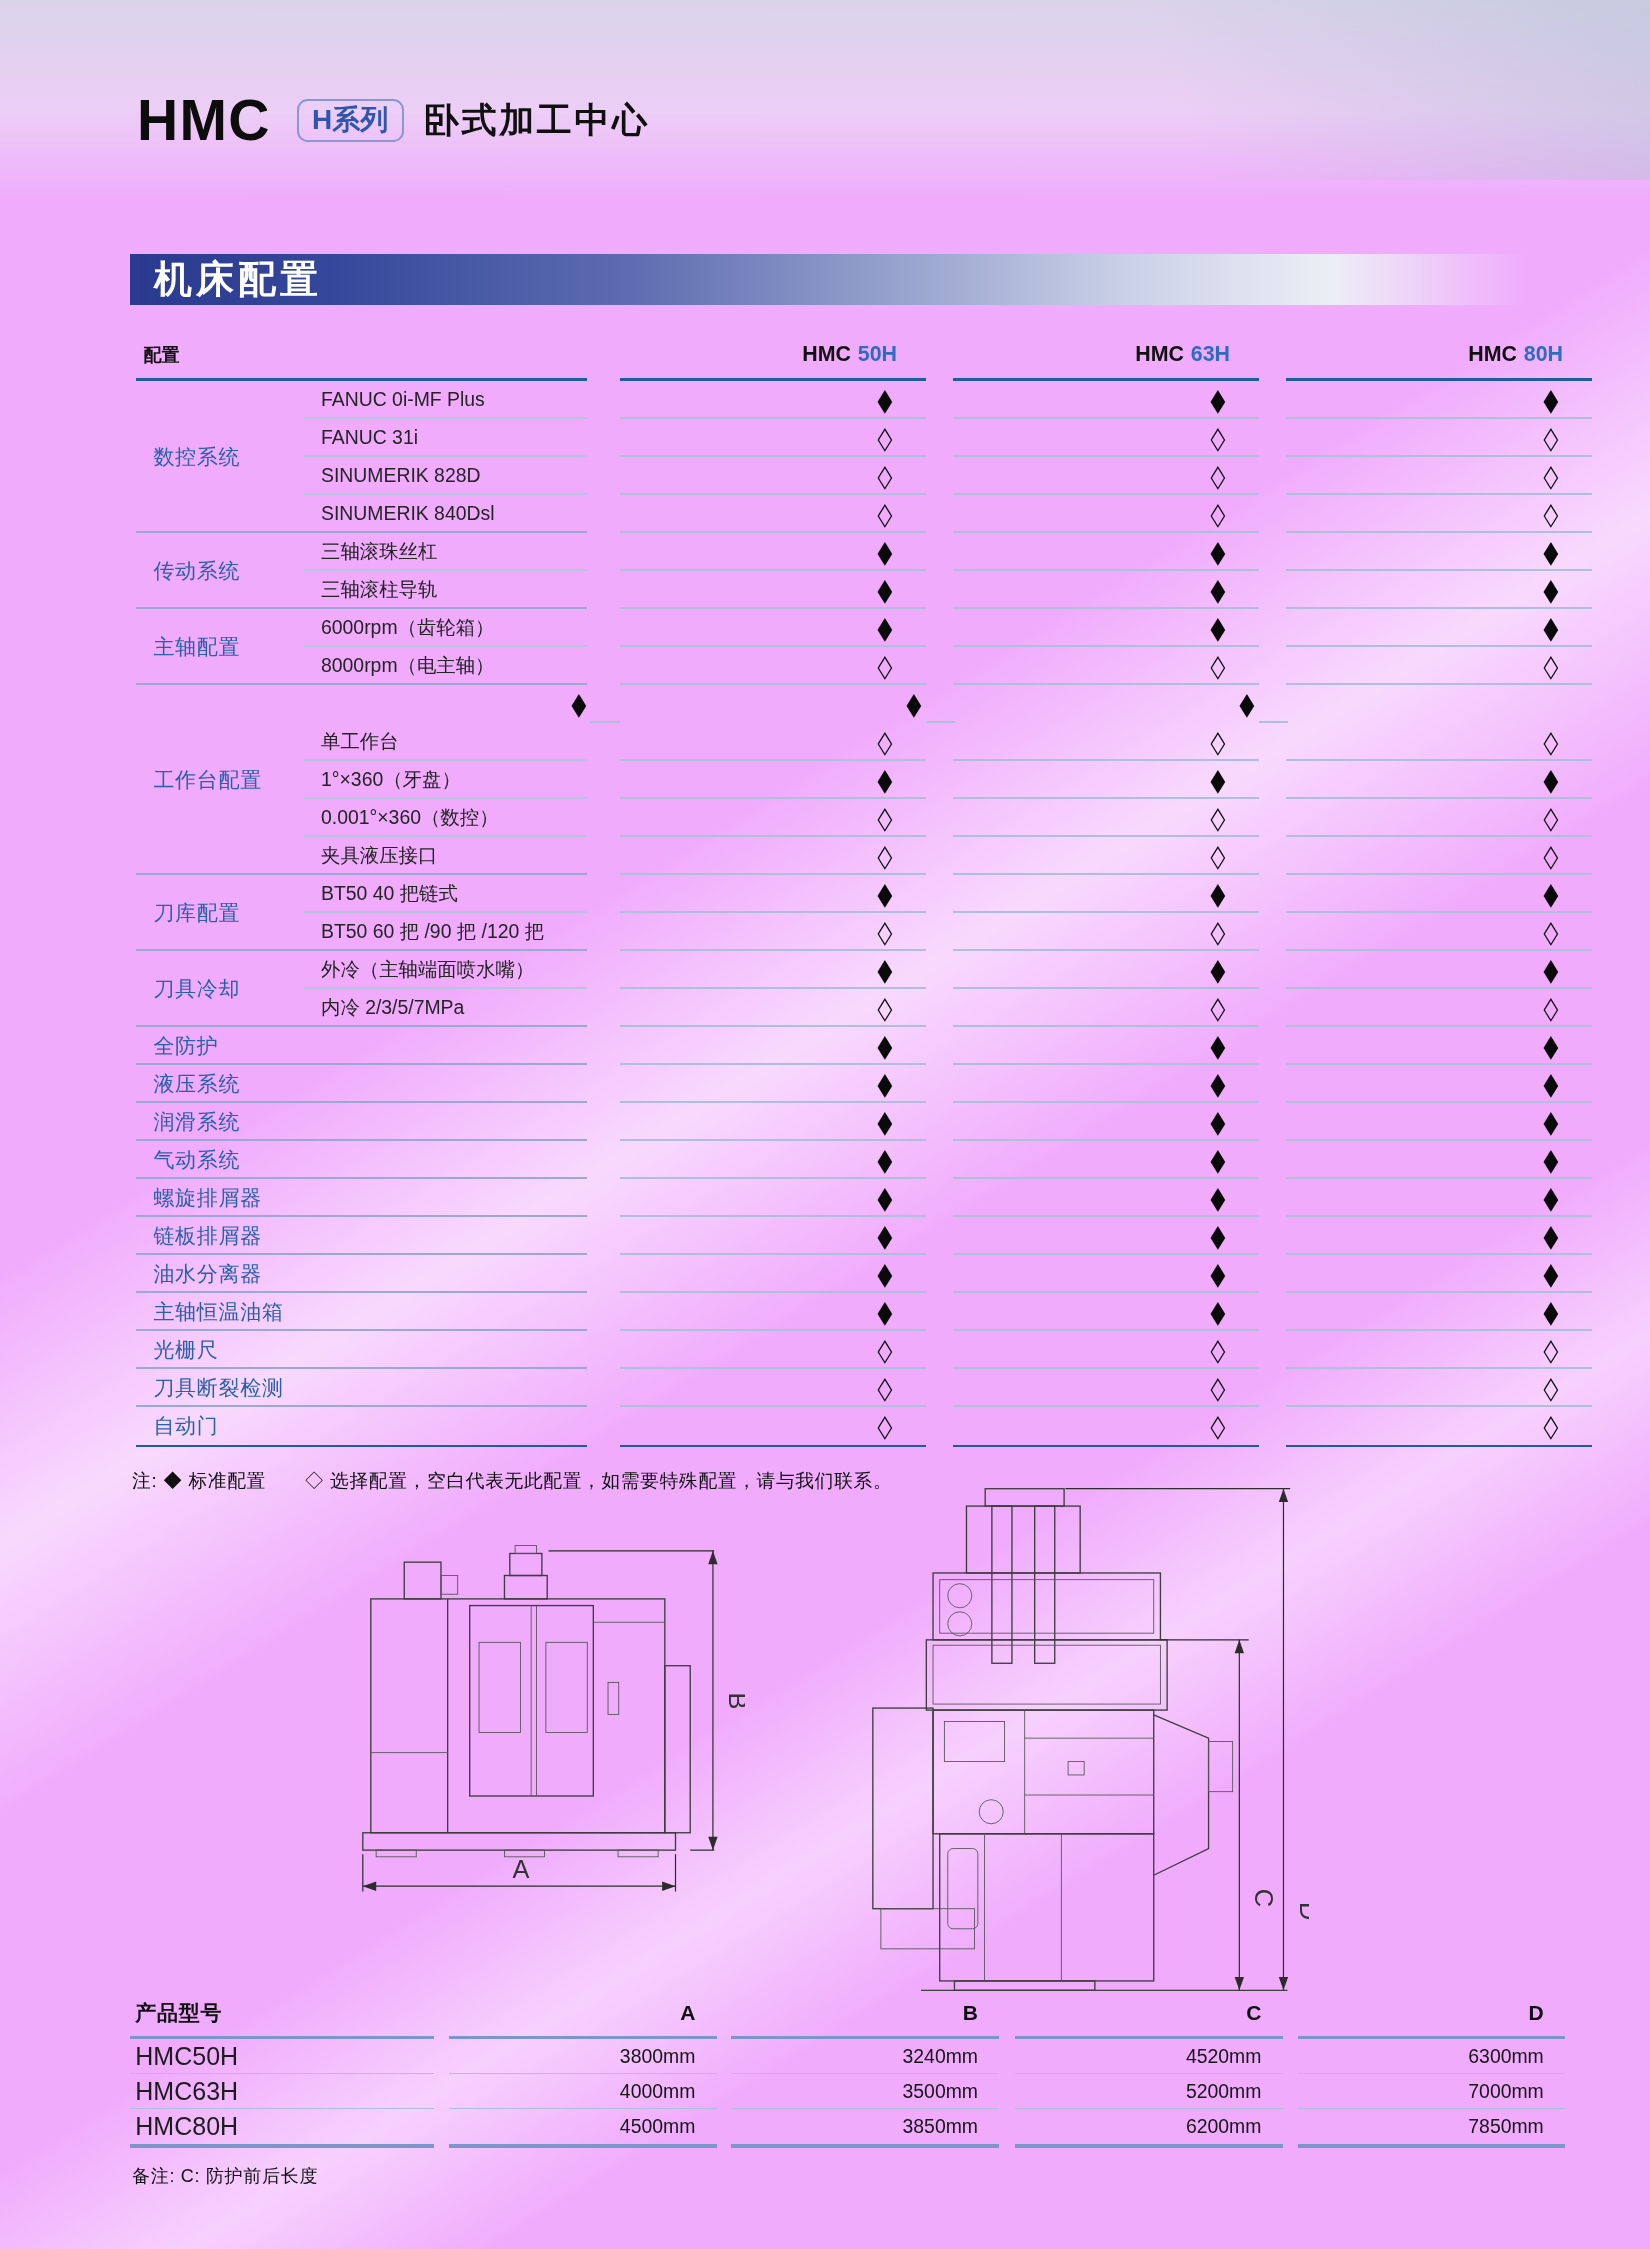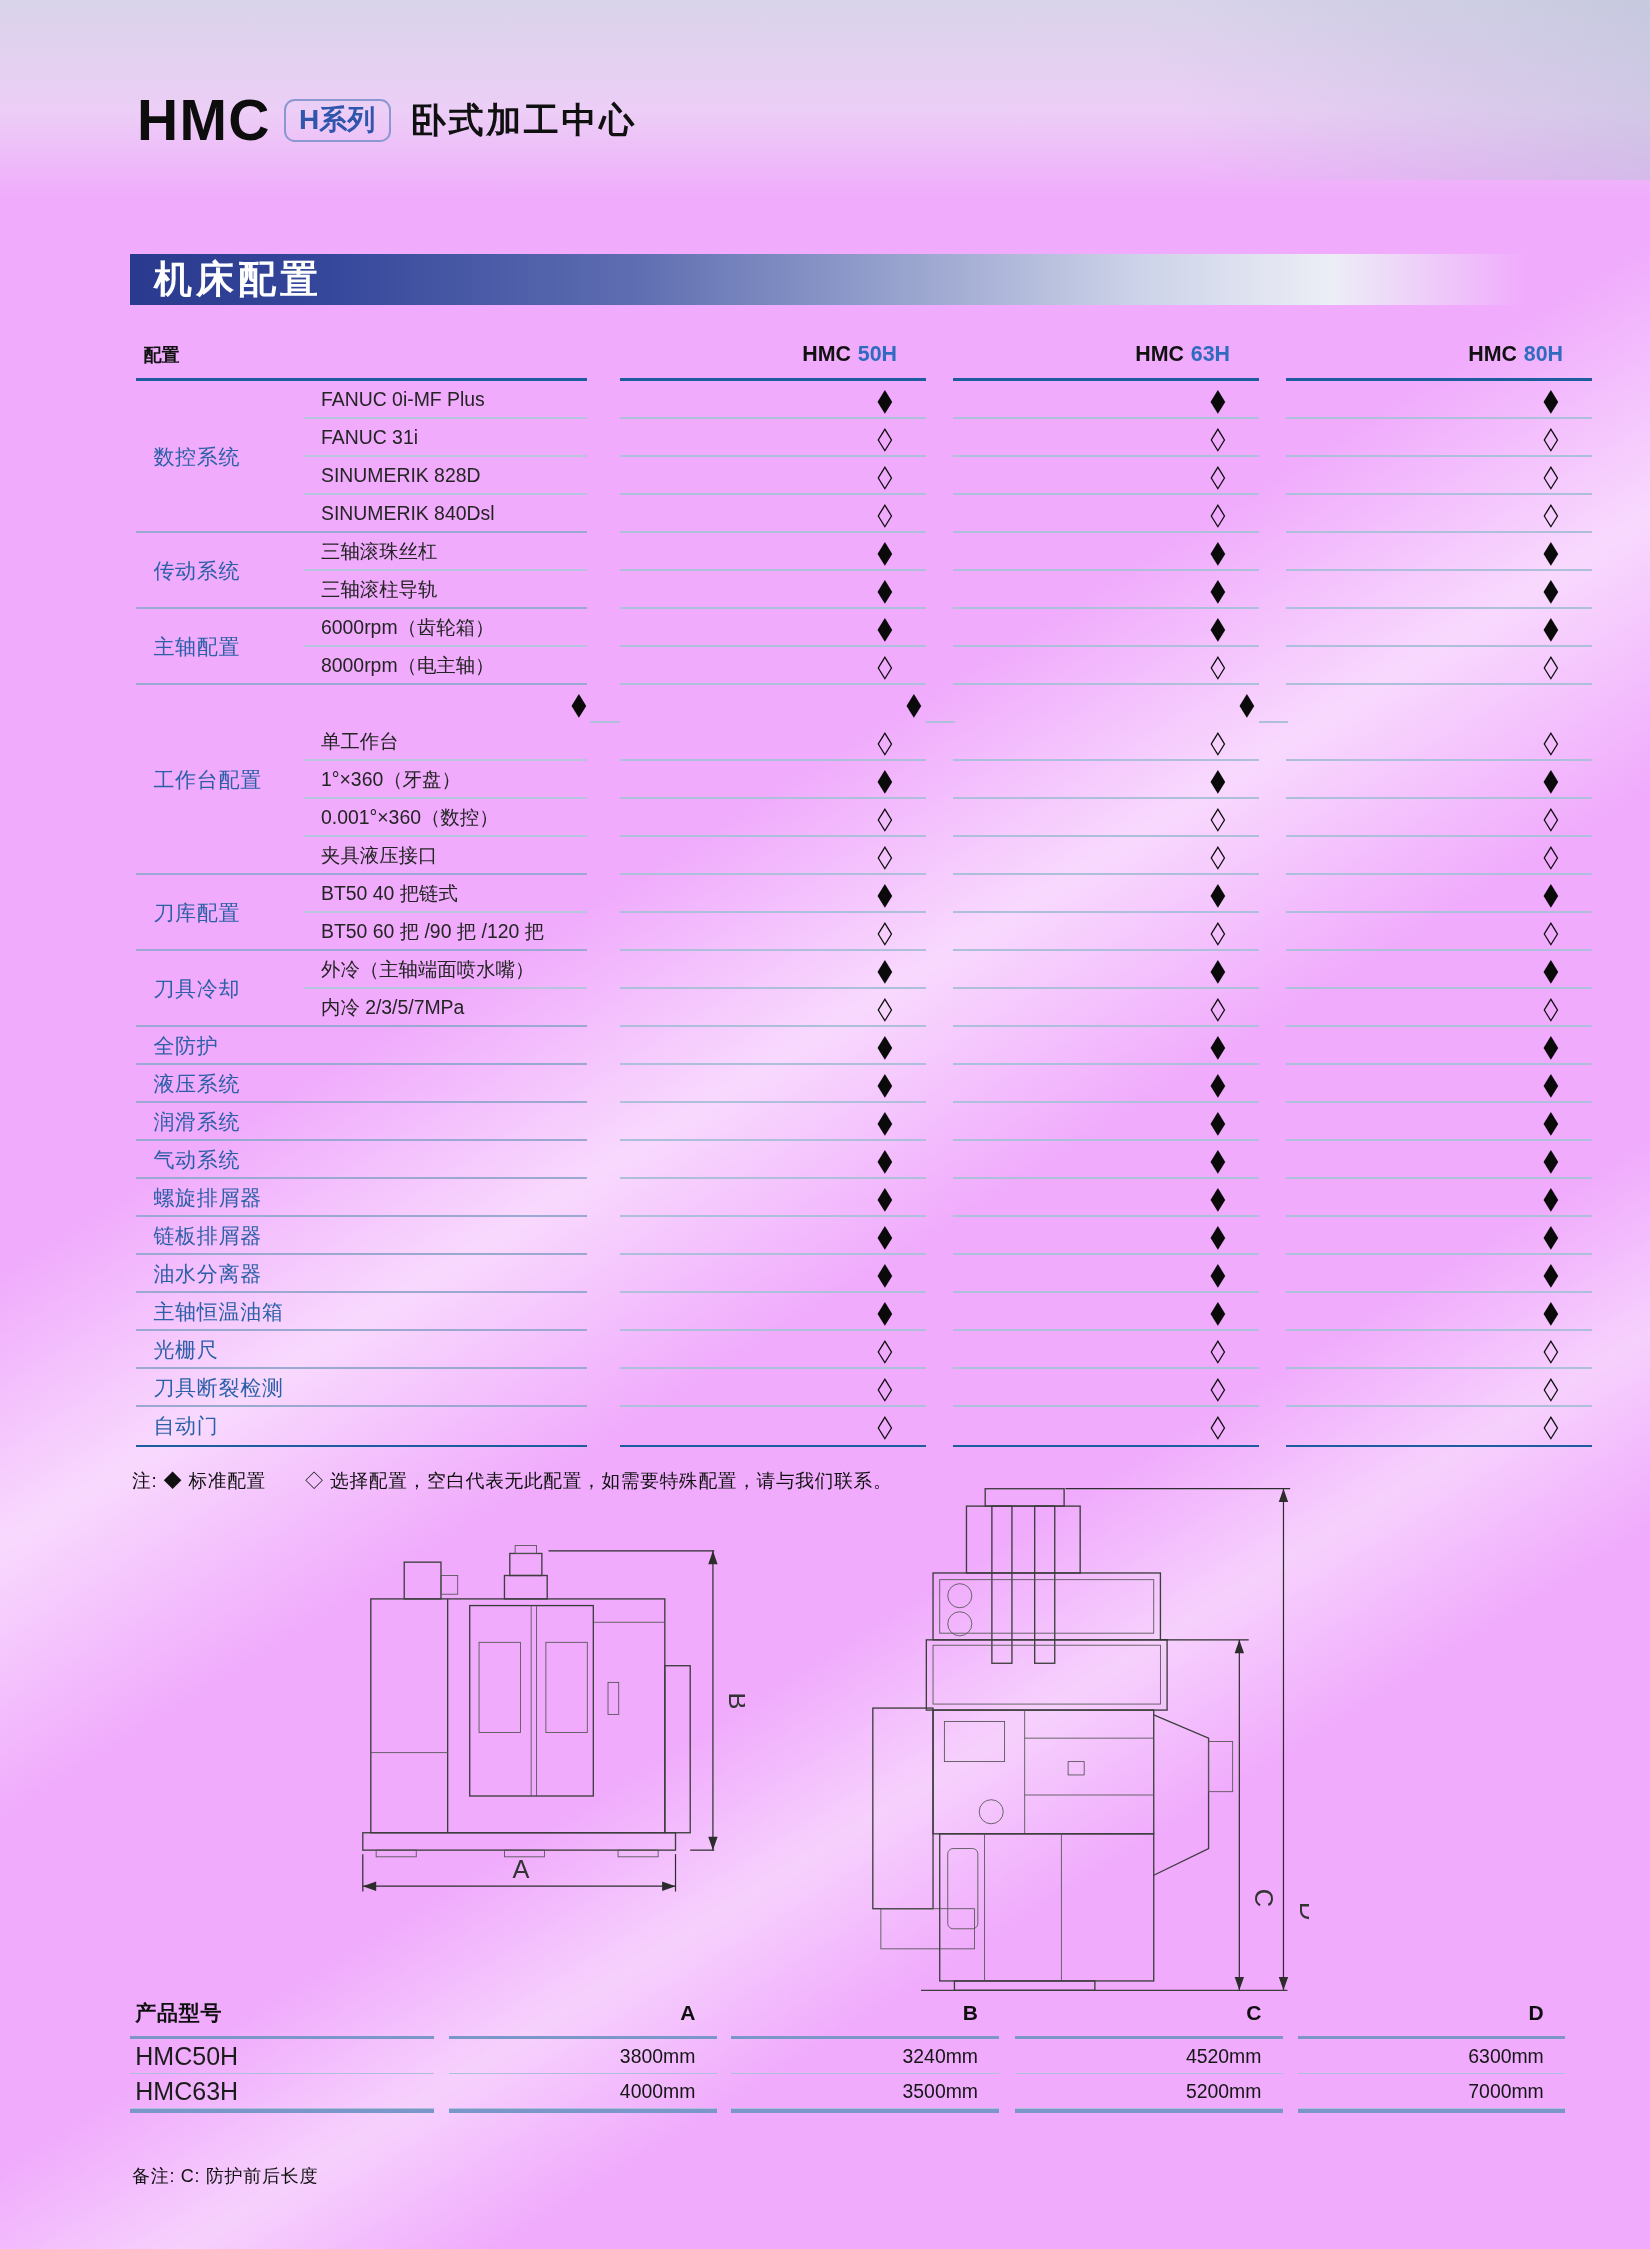--- a/index.html
+++ b/index.html
@@ -17,21 +17,21 @@
     background:linear-gradient(250deg, rgba(183,193,214,0.55) 0%, rgba(246,246,248,0) 70%);}
   .swoosh{position:absolute;pointer-events:none;}
   .s1{width:2406px;height:468px;top:769px;left:-334px;transform:rotate(-32deg);
     background:linear-gradient(180deg, rgba(255,255,255,0) 0%, rgba(255,255,255,0.55) 50%, rgba(255,255,255,0) 100%);}
   .s2{width:2406px;height:334px;top:1738px;left:-468px;transform:rotate(-32deg);
     background:linear-gradient(180deg, rgba(255,255,255,0) 0%, rgba(255,255,255,0.45) 50%, rgba(255,255,255,0) 100%);}
 
   
   .hdr{position:absolute;left:137px;top:92px;display:flex;align-items:center;}
   .hmc-title{font-size:57px;font-weight:bold;letter-spacing:1.3px;color:#0d0d0d;line-height:1;}
-  .series-badge{margin-left:13px;font-size:28px;font-weight:600;color:#2f55ad;
+  .series-badge{margin-left:26px;font-size:28px;font-weight:600;color:#2f55ad;
     border:2px solid #8a97d0;border-radius:10.7px;padding:5.3px 13.4px 6.7px;line-height:1;}
   .hdr-sub{margin-left:20px;font-size:35px;font-weight:600;letter-spacing:2.7px;color:#101010;}
 
   
   .section-bar{position:absolute;left:130px;top:254px;width:1397px;height:51px;display:flex;align-items:center;
     background:linear-gradient(90deg,#2a3a8e 0%,#35479b 14%,#5e6db1 36%,#9aa5cf 56%,#ccd2e8 72%,#eceef6 86%,rgba(246,246,248,0) 100%);}
   .section-bar span{color:#ffffff;font-size:38px;font-weight:bold;letter-spacing:4px;margin-left:24px;}
 
   
   .cfg{position:absolute;left:130px;top:331px;width:1463px;}
@@ -896,20 +896,31 @@
           <div class="dmodel">HMC63H<i></i></div>
           <div></div>
           <div class="dval">4000mm<i></i></div>
           <div></div>
           <div class="dval">3500mm<i></i></div>
           <div></div>
           <div class="dval">5200mm<i></i></div>
           <div></div>
           <div class="dval">7000mm<i></i></div>
         </div>
+        <div class="dgrid drow">
+          <div class="dmodel">HMC80H</div>
+          <div></div>
+          <div class="dval">4500mm</div>
+          <div></div>
+          <div class="dval">3850mm</div>
+          <div></div>
+          <div class="dval">6200mm</div>
+          <div></div>
+          <div class="dval">7850mm</div>
+        </div>
       </div>
     <div class="dgrid drule">
       <div class="seg"></div>
         <div></div>
       <div class="seg"></div>
         <div></div>
       <div class="seg"></div>
         <div></div>
       <div class="seg"></div>
         <div></div>

